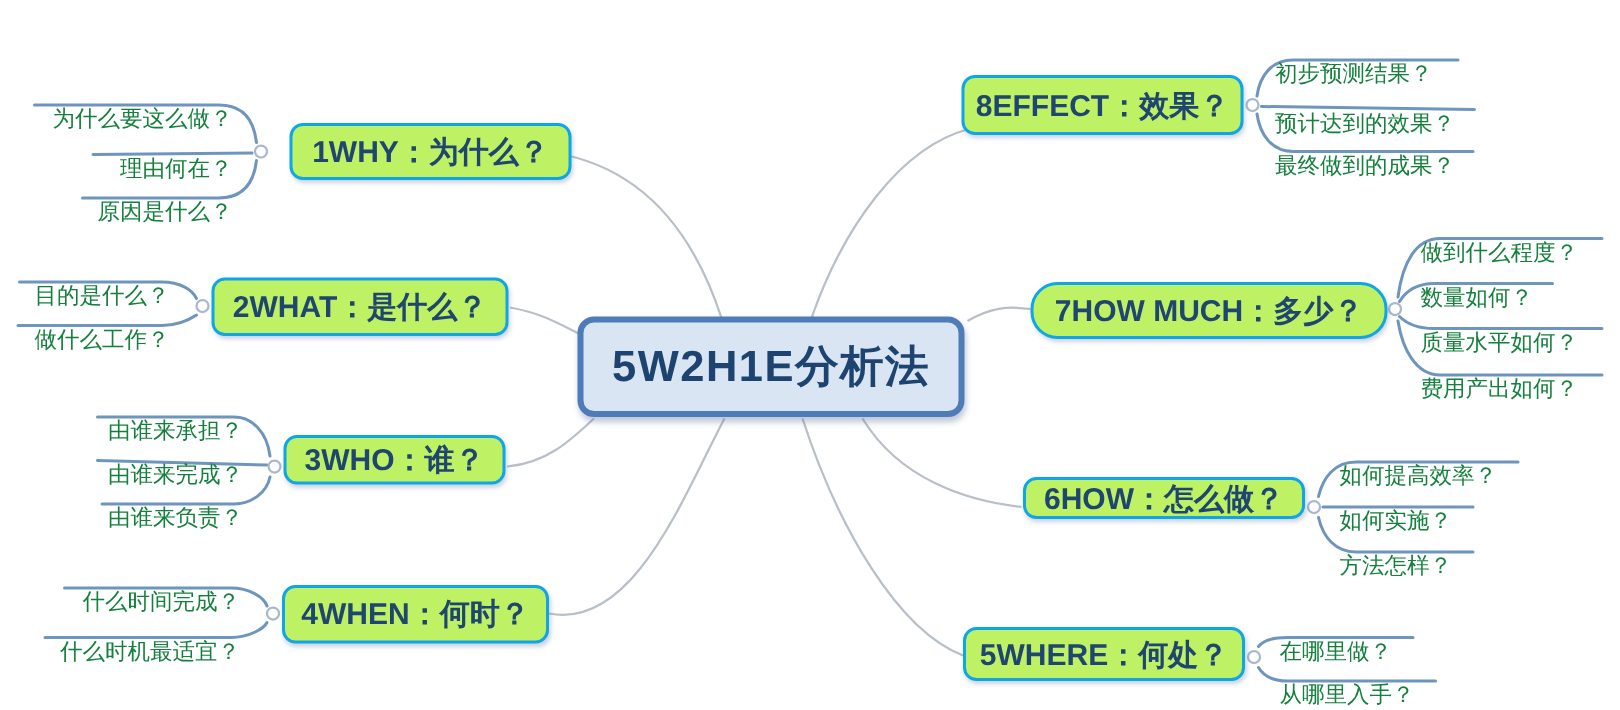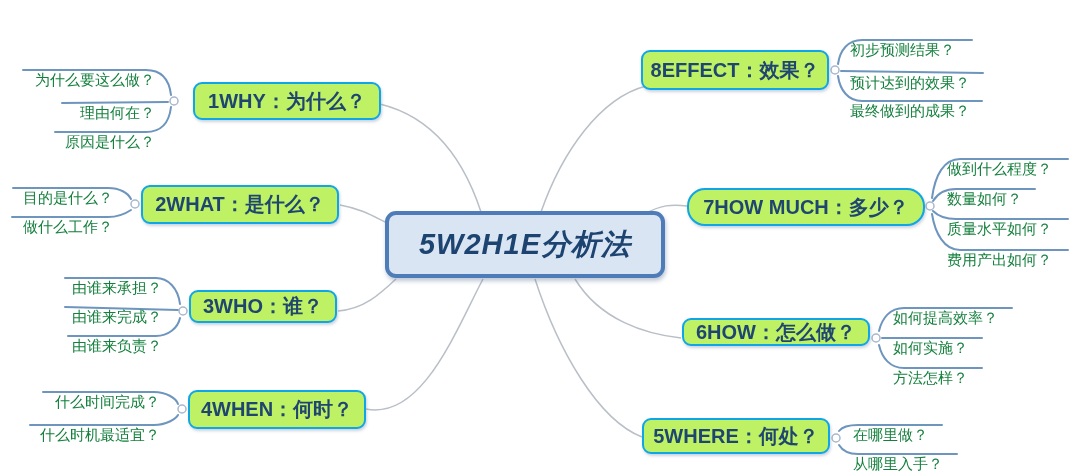--- a/index.html
+++ b/index.html
@@ -49,21 +49,21 @@
     position: absolute;
     font-size: 15px;
     line-height: 20px;
     color: #15803d;
     white-space: nowrap;
     cursor: default;
     margin-top: 24px;
   }
 
   
-  #node-center  { left: 385px; top: 211px; width: 280px; height: 67px; font-style: italic; }
+  #node-center  { left: 385px; top: 211px; width: 258px; height: 67px; }
   #node-why     { left: 180px; top: 82px;  width: 188px; height: 38px; margin-left: 13px; }
   #node-what    { left: 141px; top: 185px; width: 198px; height: 39px; }
   #node-who     { left: 189px; top: 290px; width: 148px; height: 33px; }
   #node-when    { left: 188px; top: 390px; width: 178px; height: 39px; }
   #node-effect  { left: 641px; top: 50px;  width: 188px; height: 40px; }
   #node-howmuch { left: 687px; top: 188px; width: 238px; height: 38px; border-radius: 18px; }
   #node-how     { left: 682px; top: 318px; width: 188px; height: 28px; }
   #node-where   { left: 642px; top: 418px; width: 188px; height: 36px; }
 </style>
 </head>

